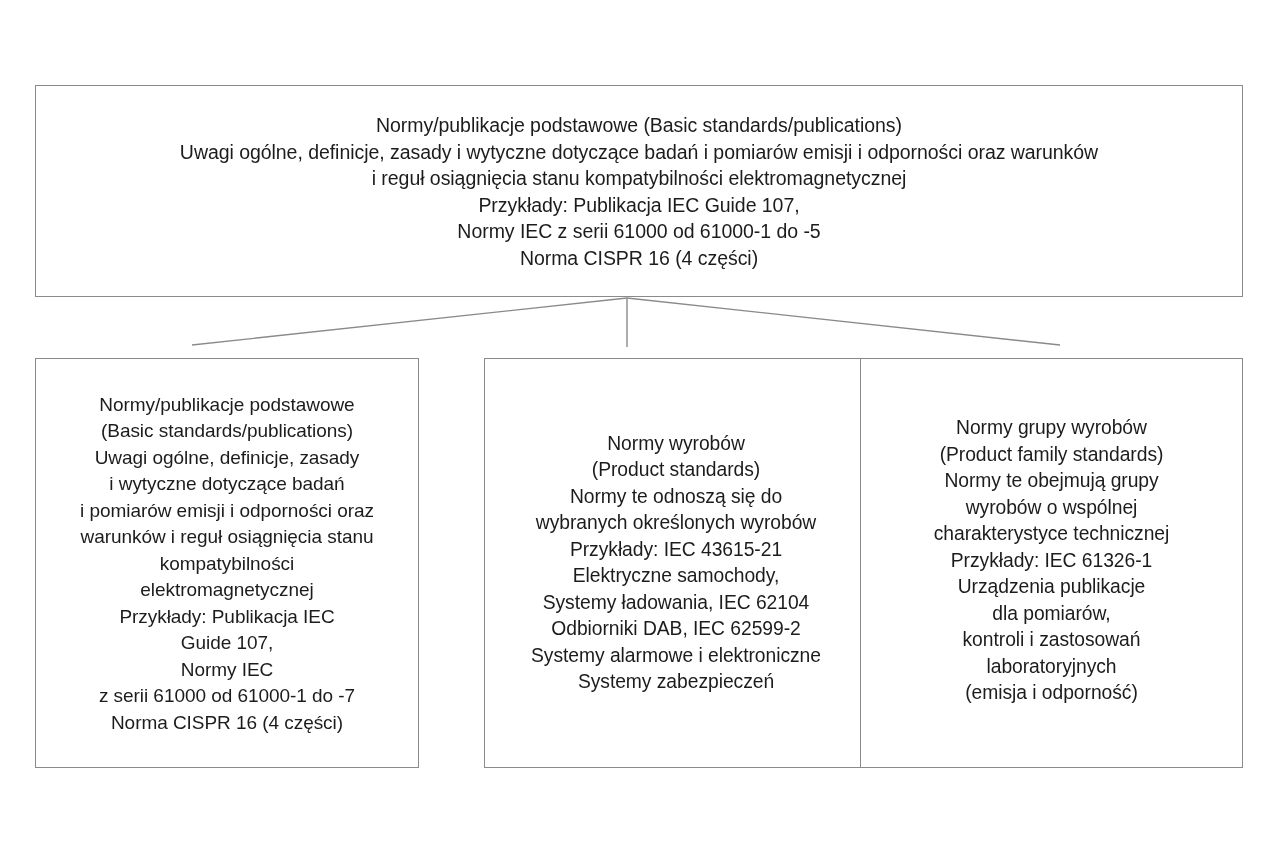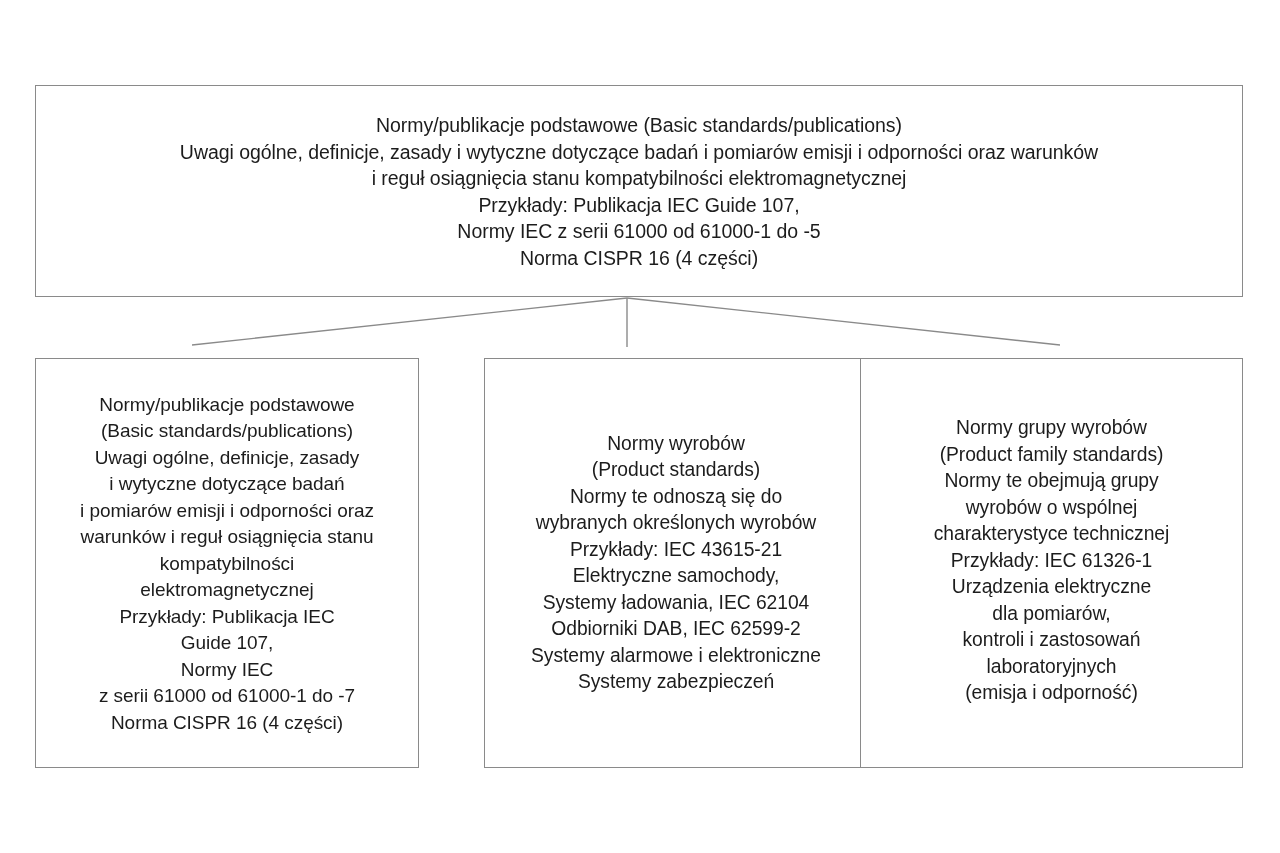--- a/index.html
+++ b/index.html
@@ -135,21 +135,21 @@
   </div>
 
   <div class="box box-bottom" id="box-family">
     <div class="stack">
       <span class="line">Normy grupy wyrobów</span>
       <span class="line">(Product family standards)</span>
       <span class="line">Normy te obejmują grupy</span>
       <span class="line">wyrobów o wspólnej</span>
       <span class="line">charakterystyce technicznej</span>
       <span class="line">Przykłady: IEC 61326-1</span>
-      <span class="line">Urządzenia elektryczne</span>
+      <span class="line">Urządzenia publikacje</span>
       <span class="line">dla pomiarów,</span>
       <span class="line">kontroli i zastosowań</span>
       <span class="line">laboratoryjnych</span>
       <span class="line">(emisja i odporność)</span>
     </div>
   </div>
 
 </div>
 
 </body></html>

